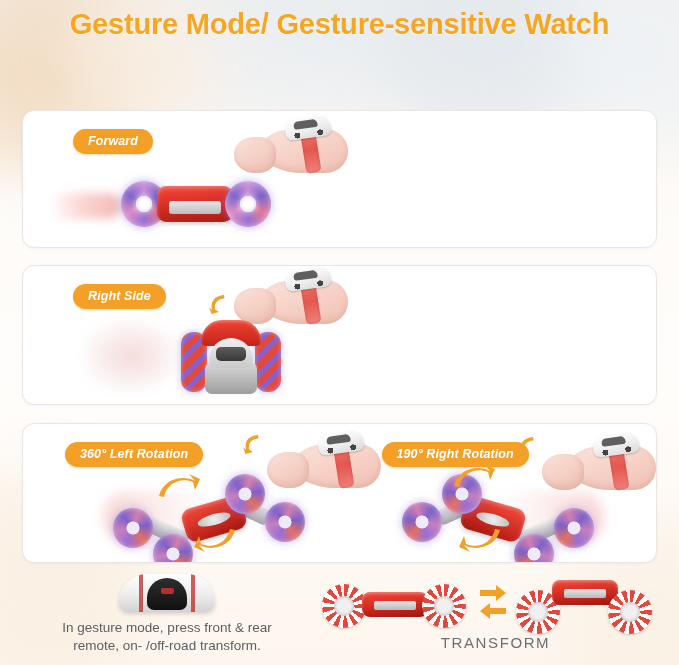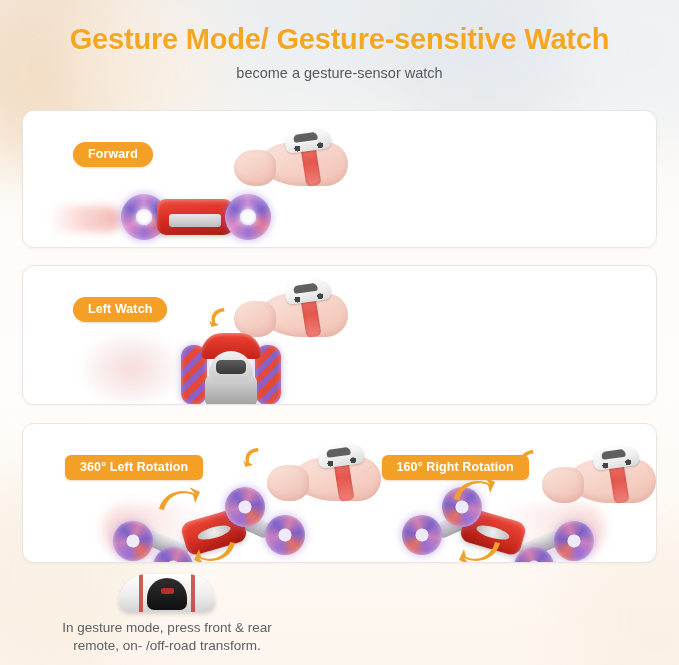--- a/index.html
+++ b/index.html
@@ -30,21 +30,21 @@
   .bg-blob.b1 { left: -40px;  top: -30px;  width: 190px; height: 200px; background: #f0d9bd; }
   .bg-blob.b2 { left: 70px;   top: -20px;  width: 150px; height: 170px; background: #fbf3ea; }
   .bg-blob.b3 { left: 380px;  top: -50px;  width: 210px; height: 190px; background: #dfe6ec; }
   .bg-blob.b4 { left: 560px;  top: -40px;  width: 170px; height: 180px; background: #eff3f6; }
   .bg-blob.b5 { left: -50px;  top: 470px;  width: 200px; height: 210px; background: #f6e6d2; opacity:.40; }
   .bg-blob.b6 { left: 560px;  top: 520px;  width: 190px; height: 200px; background: #f7e9d8; opacity:.35; }
 
   .page { position: relative; width: 679px; height: 665px; }
 
   
-  .header { padding-top: 24px; text-align: center; }
+  .header { padding-top: 9px; text-align: center; }
   .title {
     color: #f5a623;
     font-size: 29px;
     font-weight: bold;
     letter-spacing: -0.2px;
     line-height: 1.1;
     text-shadow: 0 1px 1px rgba(255,255,255,.7);
   }
   .subtitle {
     margin-top: 8px;
@@ -61,40 +61,40 @@
     background: #ffffff;
     border: 1px solid #e9e6e2;
     border-radius: 12px;
     box-shadow: 0 1px 3px rgba(0,0,0,.045);
     overflow: hidden;
   }
   .panel-1 { top: 110px; height: 138px; }
   .panel-2 { top: 265px; height: 140px; }
   .panel-3 { top: 423px; height: 140px; }
 
-  .half { position: absolute; top: 17px; height: 100%; width: 50%; }
+  .half { position: absolute; top: 4px; height: 100%; width: 50%; font-style: italic; }
   .half.left  { left: 0; }
   .half.right { left: 50%; }
 
   
   .badge {
     position: absolute;
     top: 14px;
     left: 50px;
     background: #f4a026;
     color: #ffffff;
     font-size: 12.5px;
     font-weight: bold;
     padding: 5px 15px 6px;
     border-radius: 14px;
     white-space: nowrap;
     box-shadow: 0 1px 2px rgba(180,110,10,.25);
     letter-spacing: .1px;
   }
-  .panel-3 .badge { left: 42px; border-radius: 6px; }
+  .panel-3 .badge { left: 42px; }
 
   
   .hook { position: absolute; width: 22px; height: 26px; }
   .hook svg { width: 100%; height: 100%; display: block; }
 
   
   .hand {
     position: absolute;
     width: 120px; height: 58px;
   }
@@ -374,21 +374,20 @@
   <div class="bg-blob b4"></div>
   <div class="bg-blob b5"></div>
   <div class="bg-blob b6"></div>
 </div>
 
 <div class="page">
 
   <div class="header">
     <div class="title">Gesture Mode/ Gesture-sensitive Watch</div>
     <div class="subtitle">
-      <div>become a gesture-sensor watch</div>
     </div>
   </div>
 
   <div class="panel panel-1">
 
     <div class="half left">
       <div class="badge">Forward</div>
 
       <div class="hook" style="left:188px; top:136px;">
         <svg viewBox="0 0 22 26">
@@ -409,21 +408,21 @@
         <div class="car-body"></div>
         <div class="wheel wr"></div>
       </div>
     </div>
 
   </div>
 
   <div class="panel panel-2">
 
     <div class="half left">
-      <div class="badge">Left Watch</div>
+      <div class="badge">Right Side</div>
 
       <div class="hook" style="left:184px; top:22px;">
         <svg viewBox="0 0 22 26">
             <path d="M17 3 C7 4 3 10 5 18 L2 15 L4.5 22 L12 20 L8 17.5 C7 11 10.5 7 17.5 6.5 Z" fill="#f0a12a"></path>
           </svg>
       </div>
 
       <div class="hand" style="left:205px; top:4px;">
         <div class="palm"></div>
         <div class="fist"></div>
@@ -479,21 +478,21 @@
           </svg>
       </div>
       <div class="rot-arrow" style="left:170px; top:96px; transform:rotate(180deg);">
         <svg viewBox="0 0 46 30">
             <path d="M4 24 C8 8 26 2 40 9 L34 2 L45 7 L40 18 L38 10 C26 5 12 11 9 25 Z" fill="#f0a12a"></path>
           </svg>
       </div>
     </div>
 
     <div class="half right">
-      <div class="badge">160° Right Rotation</div>
+      <div class="badge">190° Right Rotation</div>
 
       <div class="hook" style="left:176px; top:6px;">
         <svg viewBox="0 0 22 26">
             <path d="M17 3 C7 4 3 10 5 18 L2 15 L4.5 22 L12 20 L8 17.5 C7 11 10.5 7 17.5 6.5 Z" fill="#f0a12a"></path>
           </svg>
       </div>
 
       <div class="hand" style="left:196px; top:12px;">
         <div class="palm"></div>
         <div class="fist"></div>
@@ -531,15 +530,40 @@
       <div class="topcar">
         <div class="stripe s1"></div>
         <div class="stripe s2"></div>
       </div>
       <div class="caption">
         <div>In gesture mode, press front &amp; rear</div>
         <div>remote, on- /off-road transform.</div>
       </div>
     </div>
 
+    <div class="br-block">
+      <div class="tf-row">
+
+        <div class="tf-car flat">
+          <div class="tf-wheel l"></div>
+          <div class="tf-body"></div>
+          <div class="tf-wheel r"></div>
+        </div>
+
+        <div class="tf-arrows">
+          <svg viewBox="0 0 30 38">
+            <path d="M2 6 L18 6 L18 1 L28 9 L18 17 L18 12 L2 12 Z" fill="#f0a12a"></path>
+            <path d="M28 24 L12 24 L12 19 L2 27 L12 35 L12 30 L28 30 Z" fill="#f0a12a"></path>
+          </svg>
+        </div>
+
+        <div class="tf-car tall">
+          <div class="tf-wheel l"></div>
+          <div class="tf-body"></div>
+          <div class="tf-wheel r"></div>
+        </div>
+      </div>
+
+      <div class="tf-label">TRANSFORM</div>
+    </div>
   </div>
 
 </div>
 
 </body></html>

